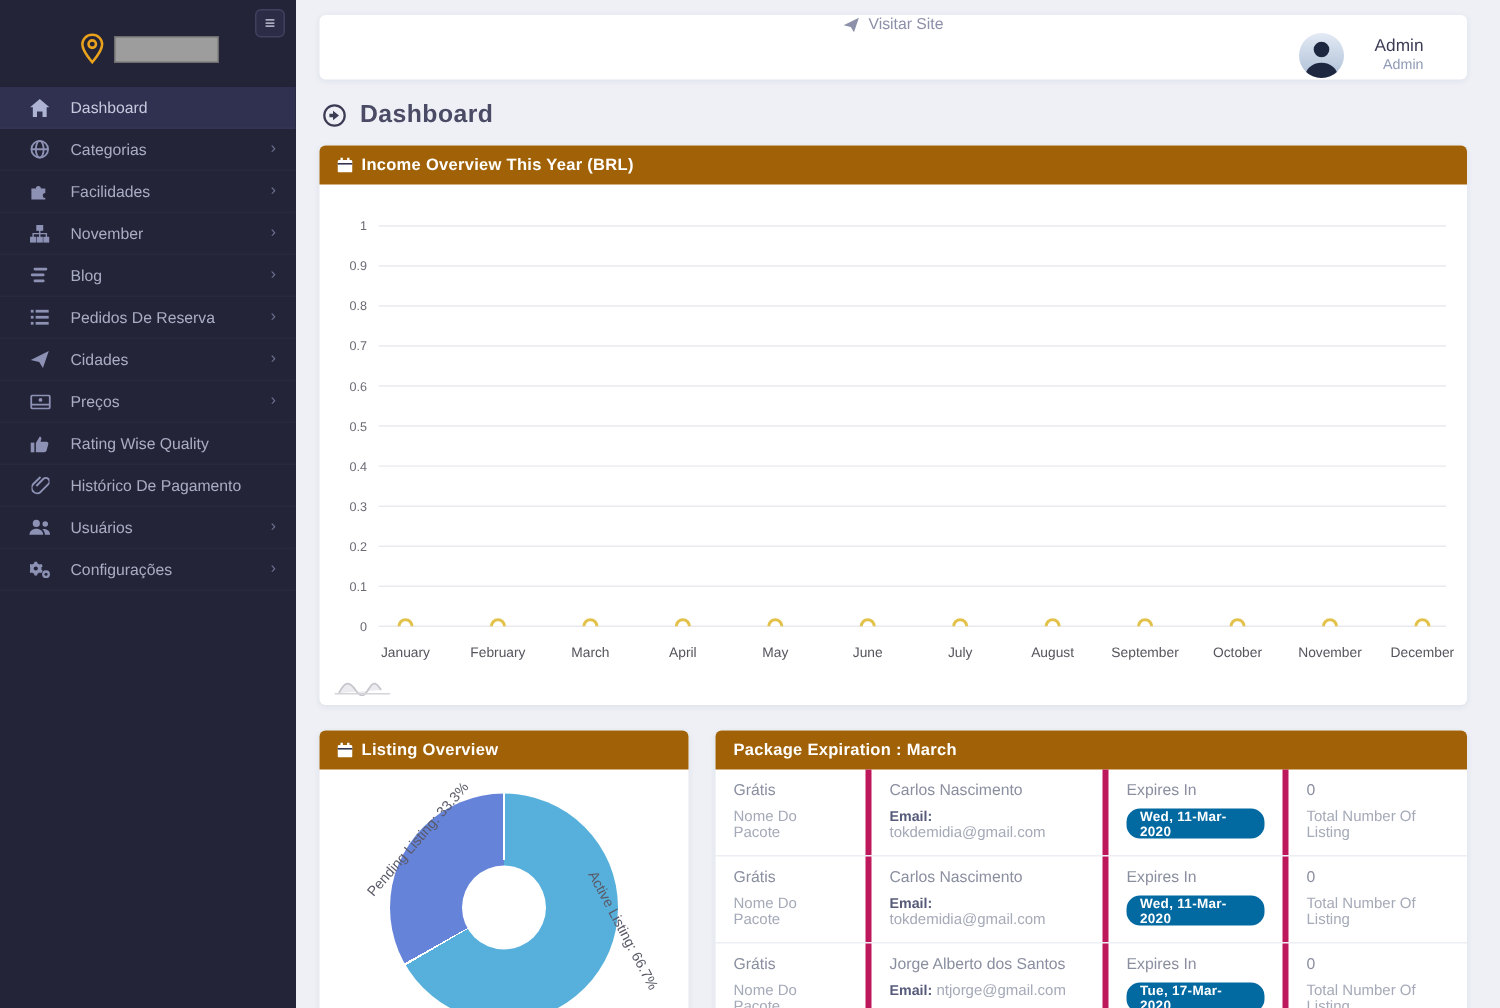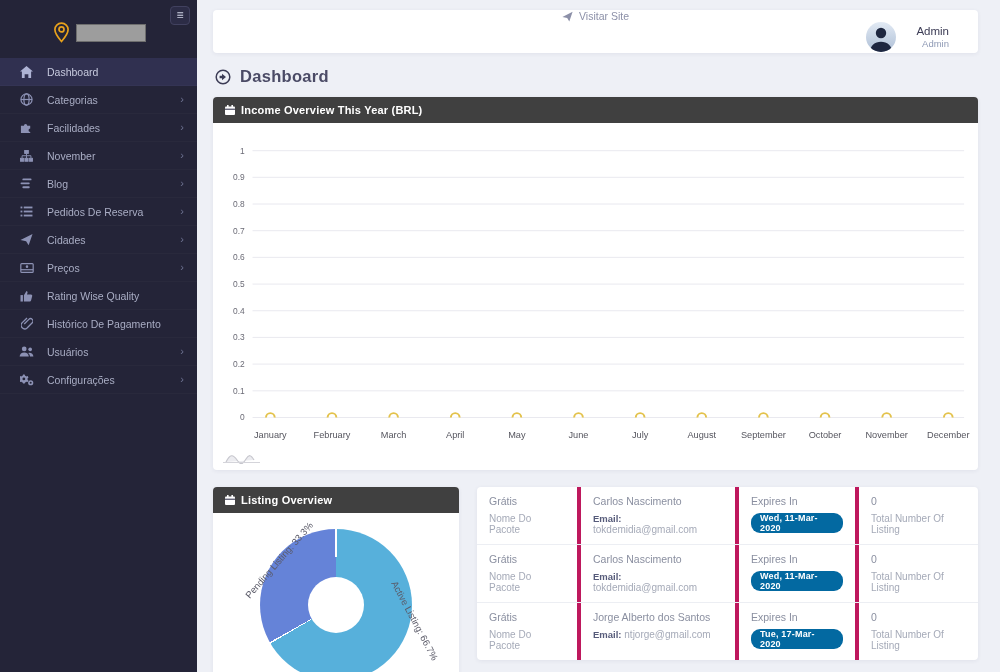--- a/index.html
+++ b/index.html
@@ -31,21 +31,21 @@
   .admin-box { margin-left:auto; display:flex; align-items:center; gap:20px; cursor:pointer; padding-right:12px;text-align:right; }
   .avatar { width:30px; height:30px; border-radius:50%; overflow:hidden;
     background:linear-gradient(180deg,#e2eaf4,#aebfd6); flex:0 0 30px; }
   .admin-name { font-size:11.5px; color:#3c3c55; line-height:1.25; }
   .admin-role { font-size:9.5px; color:#8f9ab5; line-height:1.2; }
 
   .title-row { display:flex; align-items:center; gap:9px; margin:14px 2px 11px; }
   .page-title { font-size:16.5px; font-weight:600; color:#4b4b66; letter-spacing:.3px; }
 
   .panel { background:#fff; border-radius:4px; }
-  .panel-head { background:#404040; color:#fff; font-size:11px; font-weight:bold; height:26px;
+  .panel-head { background:#a16207; color:#fff; font-size:11px; font-weight:bold; height:26px;
     display:flex; align-items:center; padding:0 12px; gap:6px; border-radius:4px 4px 0 0; letter-spacing:.2px; }
 
   .income-body { padding:8px 6px 2px 2px; }
   .wave-icon { margin:2px 0 4px 8px; display:block; }
 
   .bottom-row { display:flex; gap:18px; margin-top:17px; align-items:flex-start; }
 
   
   .listing-panel { width:246px; flex:0 0 246px; }
   .donut-wrap { position:relative; height:172px; margin-top:14px; }
@@ -356,20 +356,23 @@
       </div>
       <div class="donut-wrap">
         <div class="donut" id="donut" style="background: conic-gradient(rgb(255, 255, 255) 0deg, rgb(255, 255, 255) 0.6deg, rgb(87, 176, 219) 0.6deg, rgb(87, 176, 219) 239.52deg, rgb(255, 255, 255) 239.52deg, rgb(255, 255, 255) 240.72deg, rgb(101, 131, 216) 240.72deg, rgb(101, 131, 216) 359.4deg, rgb(255, 255, 255) 359.4deg, rgb(255, 255, 255) 360deg);"></div>
         <span class="pie-label pending">Pending Listing: 33.3%</span>
         <span class="pie-label active">Active Listing: 66.7%</span>
       </div>
 
     </div>
 
     <div class="panel card-shadow package-panel">
+      <div class="panel-head">
+        <span>Package Expiration : March</span>
+      </div>
       <div id="pkg-table">
           <div class="pkg-row">
             <div class="pkg-cell">
          <div class="cl1">Grátis</div>
          <div class="cl2">Nome Do Pacote</div>
             </div>
        <div class="pkg-cell">
          <div class="cl1">Carlos Nascimento</div>
          <div class="cl2"><span class="email-label">Email:</span> tokdemidia@gmail.com</div>
             </div>

